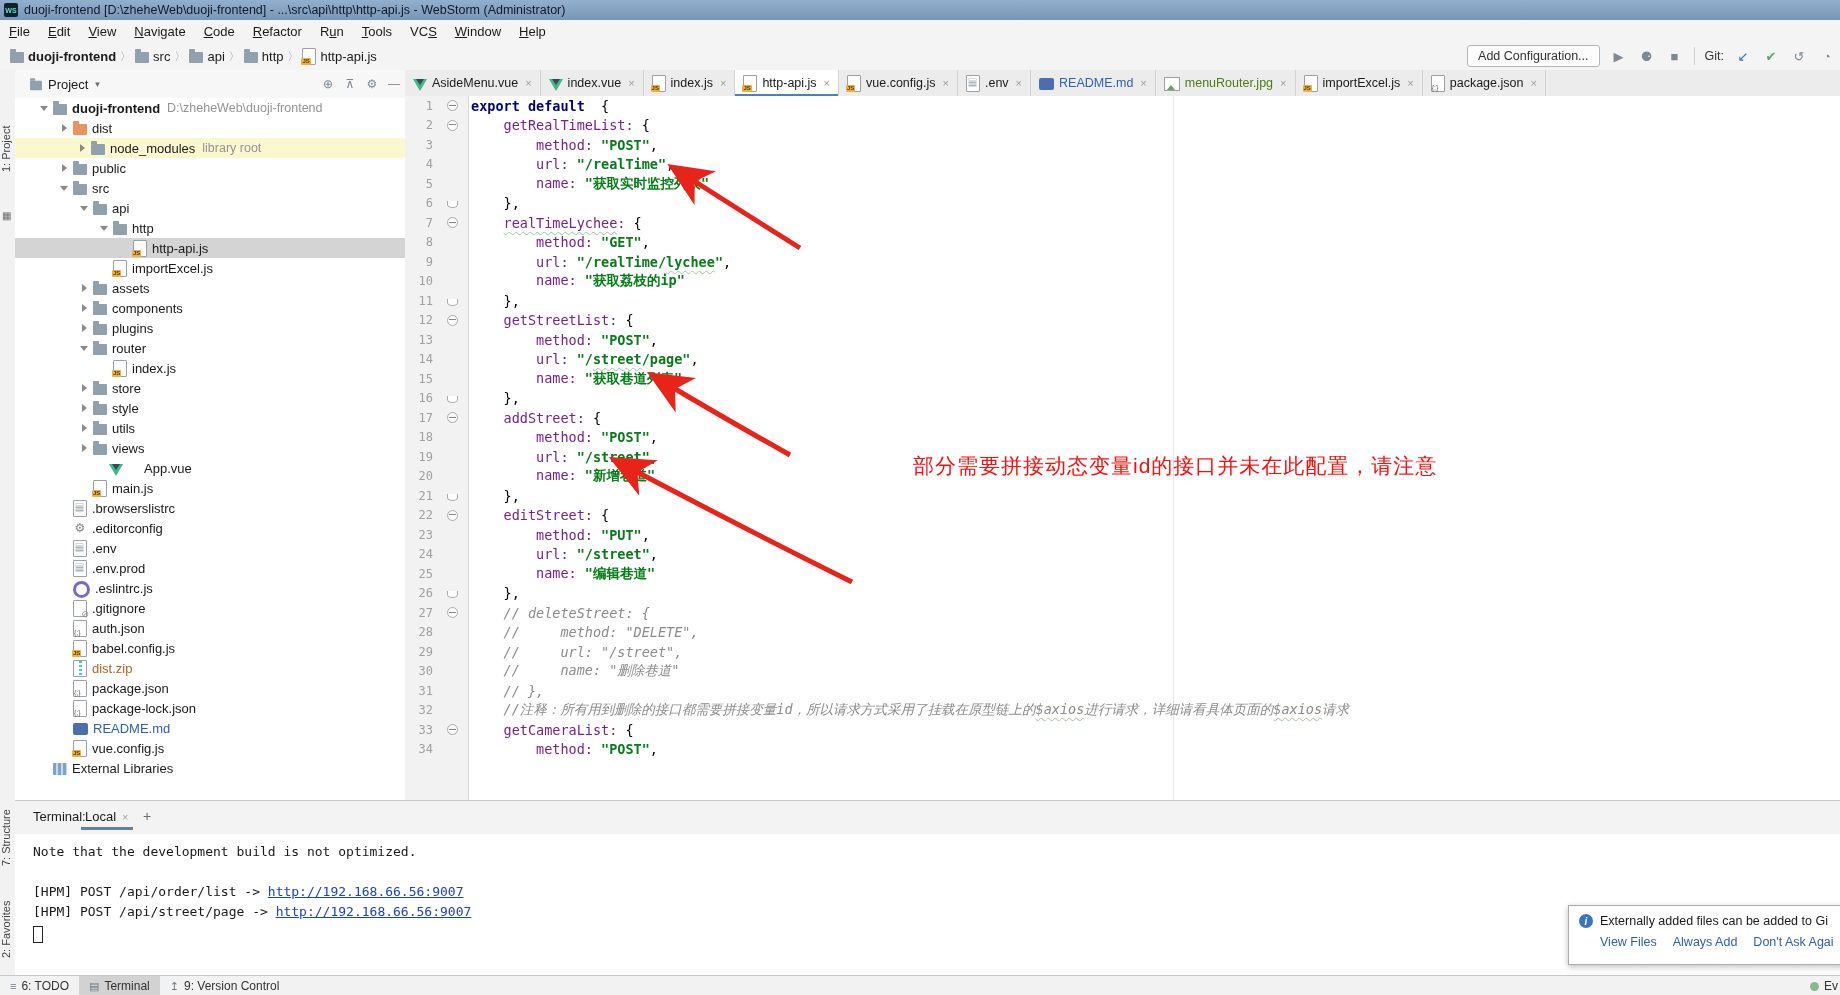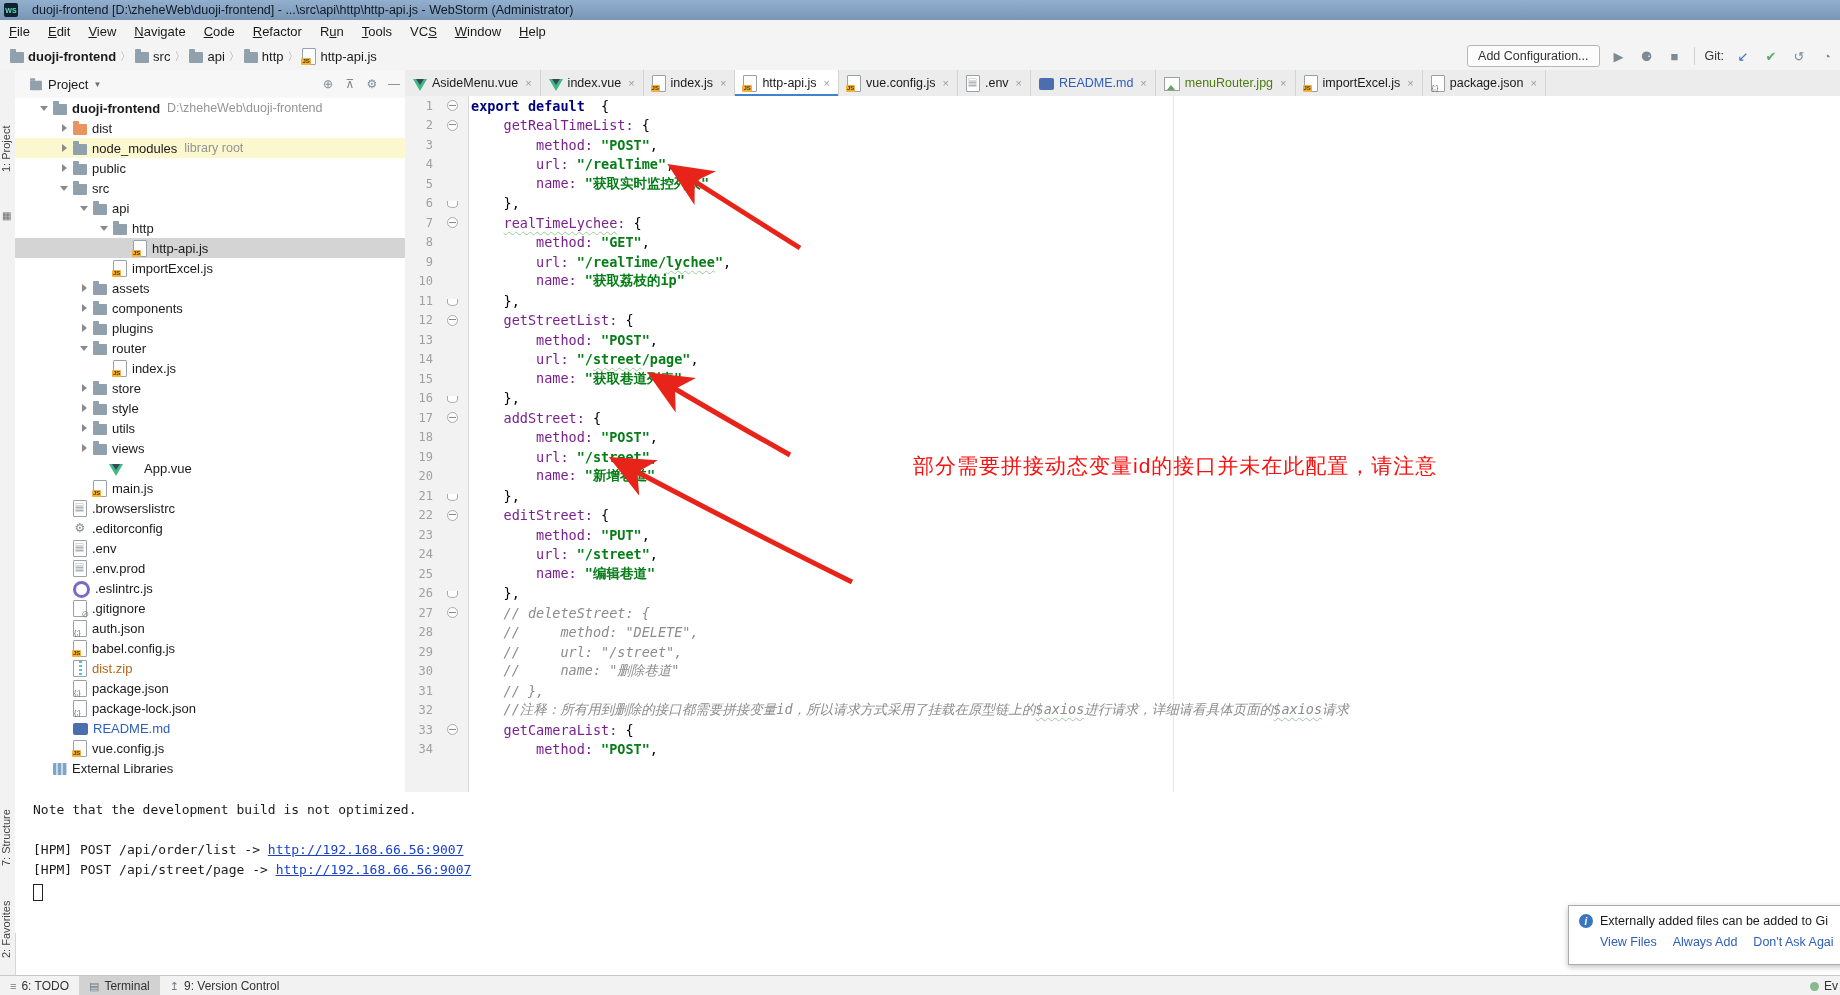--- a/index.html
+++ b/index.html
@@ -1,21 +1,21 @@
 <!DOCTYPE html>
 <html><head>
 <meta charset="utf-8">
 <style>
   html,body{margin:0;padding:0;background:#888;}
   .screen{position:relative;width:1840px;height:995px;background:#FFFFFF;overflow:hidden;
           font-family:"Liberation Sans",sans-serif;color:#1A1A1A;}
   
   .titlebar{position:absolute;left:0;top:0;width:1840px;height:20px;
             background:linear-gradient(#93AFCE,#7A96B6);display:flex;align-items:center;
-            font-size:12.5px;color:#0E1A26;gap:8px;}
+            font-size:12.5px;color:#0E1A26;}
   .ws-icon{width:14px;height:14px;margin:0 6px 0 4px;background:#10222B;color:#5CE0C7;
            font-size:7px;font-weight:bold;display:flex;align-items:center;justify-content:center;border-radius:2px;}
   
   .menubar{position:absolute;left:0;top:20px;width:1840px;height:22px;background:#F4F4F4;
            display:flex;align-items:center;font-size:13px;border-bottom:1px solid #E3E3E3;}
   .menu-item{padding:0 9px;} .menu-item .u{text-decoration:underline;}
   
   .toolbar{position:absolute;left:0;top:42px;width:1840px;height:28px;background:#F4F4F4;
            display:flex;align-items:center;font-size:13px;border-bottom:1px solid #D9D9D9;}
   .crumbs{display:flex;align-items:center;padding-left:10px;}
@@ -106,21 +106,21 @@
               font-weight:500;letter-spacing:1px;z-index:6;font-family:"Liberation Sans",sans-serif;}
   .arrows{position:absolute;left:0;top:0;z-index:5;pointer-events:none;}
   
   .term-header{position:absolute;left:15px;top:800px;width:1825px;height:34px;background:#F3F3F3;
                border-top:1px solid #C9C9C9;font-size:13px;}
   .term-title{position:absolute;left:18px;top:8px;}
   .term-tab{position:absolute;left:62px;top:6px;padding:2px 8px;display:flex;gap:6px;align-items:center;}
   .term-tab:after{content:"";position:absolute;left:4px;right:4px;bottom:-4px;height:3px;background:#64809F;}
   .term-plus{position:absolute;left:128px;top:7px;color:#6E6E6E;font-size:14px;}
   .term-x{color:#A6A6A6;font-size:11px;}
-  .term-body{position:absolute;left:15px;top:792px;width:1825px;height:141px;background:#FFFFFF;
+  .term-body{position:absolute;left:15px;top:834px;width:1825px;height:141px;background:#FFFFFF;
              font:13px "DejaVu Sans Mono",monospace;padding:10px 0 0 18px;box-sizing:border-box;}
   .tline{height:20px;white-space:pre;}
   .tseg.cyan{color:#00A3A3;} .tseg.link{color:#1A41CC;text-decoration:underline;}
   .cursor{width:8px;height:15px;border:1px solid #222;margin-top:2px;}
   
   .statusbar{position:absolute;left:0;top:975px;width:1840px;height:20px;background:#F2F2F2;
              border-top:1px solid #C9C9C9;display:flex;align-items:center;font-size:12px;color:#333;}
   .sb-item{display:flex;align-items:center;gap:5px;padding:0 10px;height:20px;}
   .sb-item.active{background:#D2D2D2;}
   .sb-ico{color:#6E7B85;font-size:11px;}
@@ -229,21 +229,21 @@
         <span class="t-label bold">duoji-frontend</span>
         <span class="t-suffix">D:\zheheWeb\duoji-frontend</span>
       </div>
       <div class="trow" style="padding-left: 40px;">
         <span class="chev closed">
           <i></i>
         </span>
         <span class="ic ic-folder orange"></span>
         <span class="t-label">dist</span>
       </div>
-      <div class="trow" style="padding-left: 40px; background: rgb(251, 247, 206);">
+      <div class="trow" style="padding-left: 58px; background: rgb(251, 247, 206);">
         <span class="chev closed">
           <i></i>
         </span>
         <span class="ic ic-folder"></span>
         <span class="t-label">node_modules</span>
         <span class="t-suffix">library root</span>
       </div>
       <div class="trow" style="padding-left: 40px;">
         <span class="chev closed">
           <i></i>

